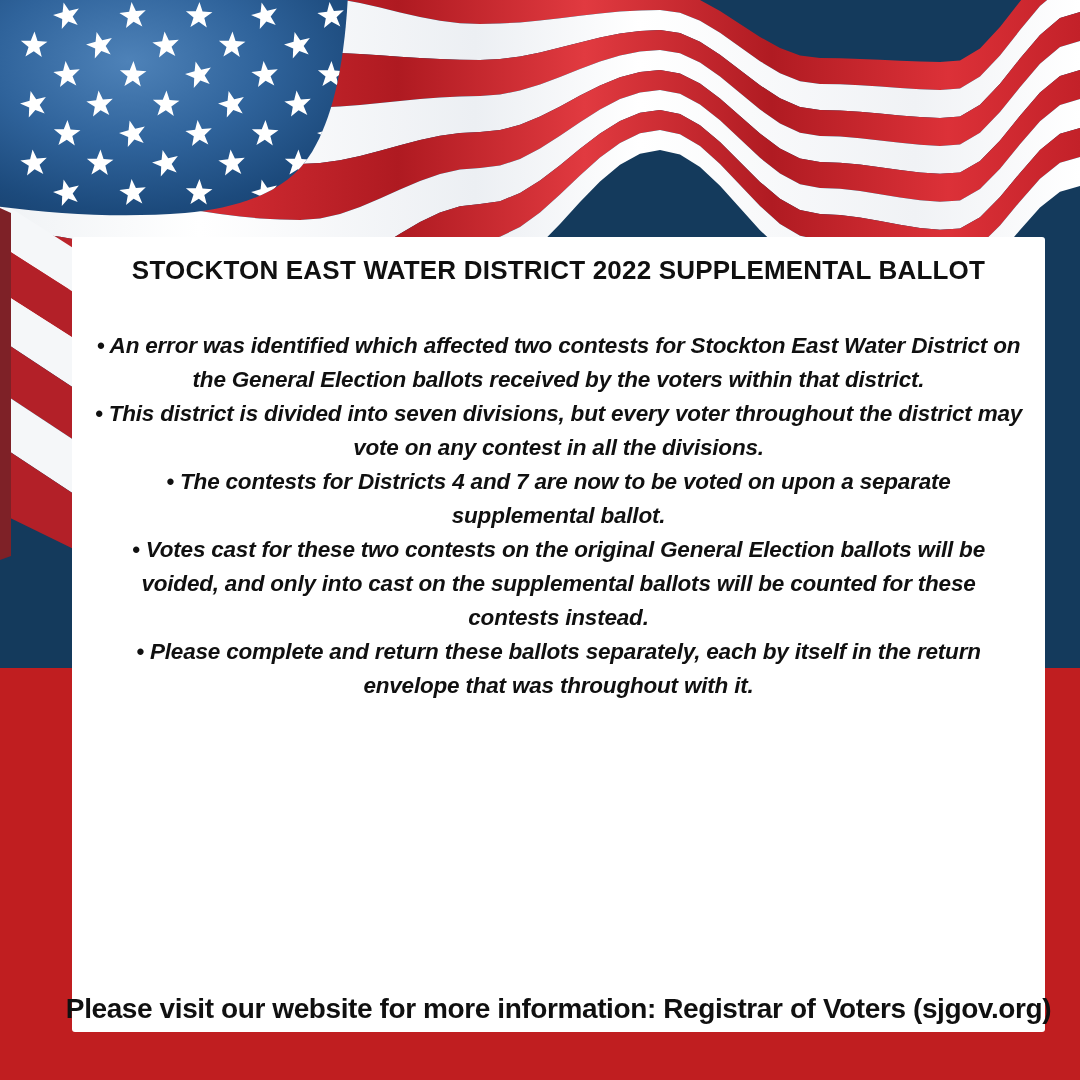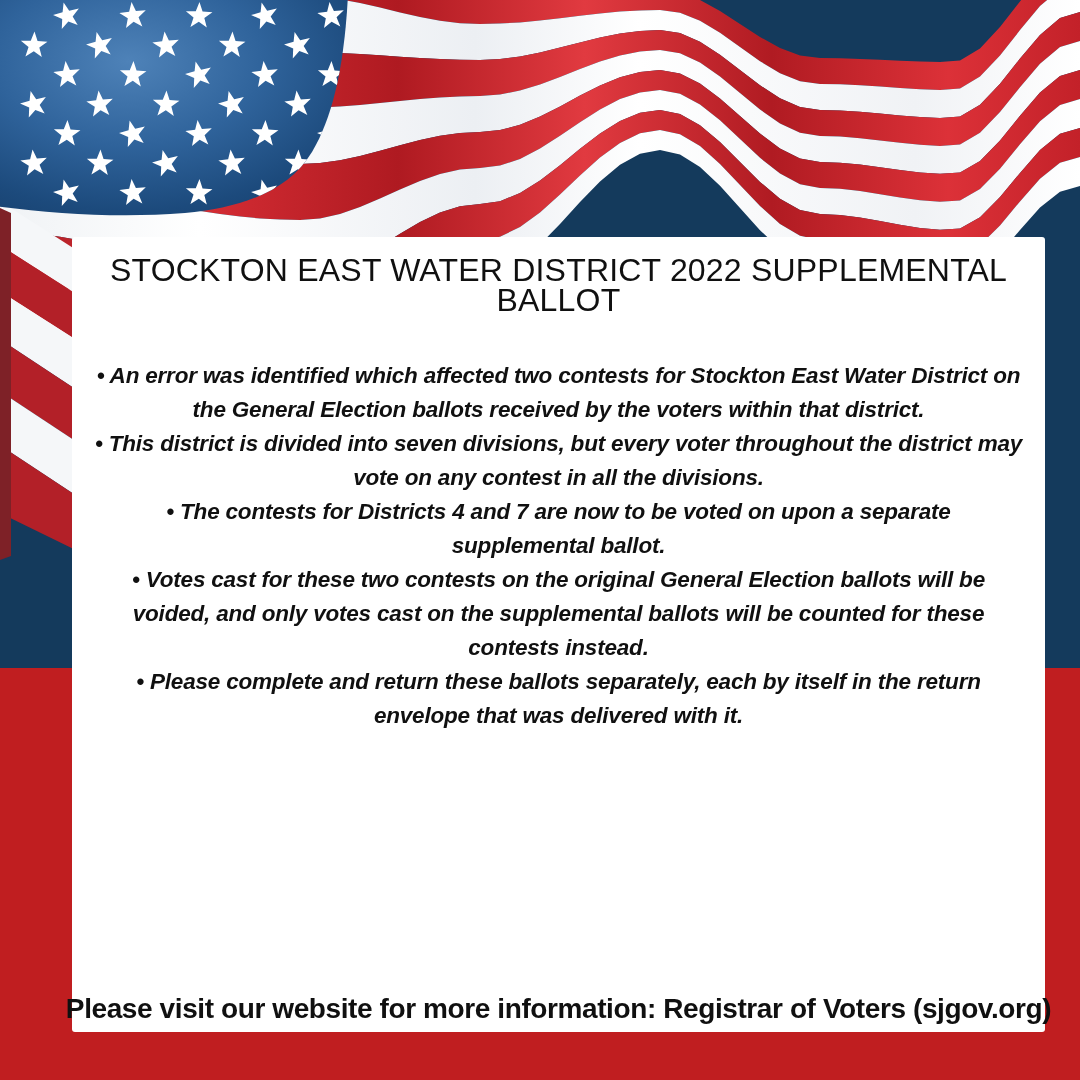--- a/index.html
+++ b/index.html
@@ -11,21 +11,21 @@
   .bg-navy{position:absolute;left:0;top:0;width:1080px;height:668px;background:var(--navy-bg,#143A5C);}
   .bg-red{position:absolute;left:0;top:668px;width:1080px;height:412px;background:var(--red-bg,#C01E20);}
   svg.flag{position:absolute;left:0;top:0;display:block;}
   .card{
     position:absolute;left:72px;top:237px;width:973px;height:795px;
     background:var(--card-bg,#fff);border-radius:3px;box-sizing:border-box;
     padding:18px 22px 6px;display:flex;flex-direction:column;align-items:center;
     text-align:center;color:var(--text,#101010);
   }
   .card h1{
-    font-size:32px;line-height:30px;margin:0 0 44px;font-weight:normal;
+    font-size:26px;line-height:30px;margin:0 0 44px;font-weight:bold;
     letter-spacing:0.2px;
     text-align:center;
   }
   .bullets{width:100%;font-size:22.5px;line-height:34px;font-weight:bold;letter-spacing:-0.2px;}
   .bullets p{margin:0;font-style:italic;}
   .footer{
     margin:auto 0 0;font-size:28px;line-height:34px;font-weight:bold;
     letter-spacing:-0.4px;white-space:nowrap;
   }
 </style>
@@ -126,18 +126,18 @@
         <path d="M331.0,179.0L334.4,188.4L344.3,188.7L336.4,194.8L339.2,204.3L331.0,198.7L322.8,204.3L325.6,194.8L317.7,188.7L327.6,188.4Z" fill="#FFFFFF" transform="rotate(-6 331 193)"></path>
       </g>
   </svg>
 
   <div class="card">
     <h1>STOCKTON EAST WATER DISTRICT 2022 SUPPLEMENTAL BALLOT</h1>
     <div class="bullets">
         <p>• An error was identified which affected two contests for Stockton East Water District on the General Election ballots received by the voters within that district.</p>
         <p>• This district is divided into seven divisions, but every voter throughout the district may vote on any contest in all the divisions.</p>
         <p>• The contests for Districts 4 and 7 are now to be voted on upon a separate supplemental ballot.</p>
-        <p>• Votes cast for these two contests on the original General Election ballots will be voided, and only votes cast on the supplemental ballots will be counted for these contests instead.</p>
-        <p>• Please complete and return these ballots separately, each by itself in the return envelope that was delivered with it.</p>
+        <p>• Votes cast for these two contests on the original General Election ballots will be voided, and only into cast on the supplemental ballots will be counted for these contests instead.</p>
+        <p>• Please complete and return these ballots separately, each by itself in the return envelope that was throughout with it.</p>
       </div>
     <p class="footer">Please visit our website for more information: Registrar of Voters (sjgov.org)</p>
   </div>
 </div>
 
 </body></html>

